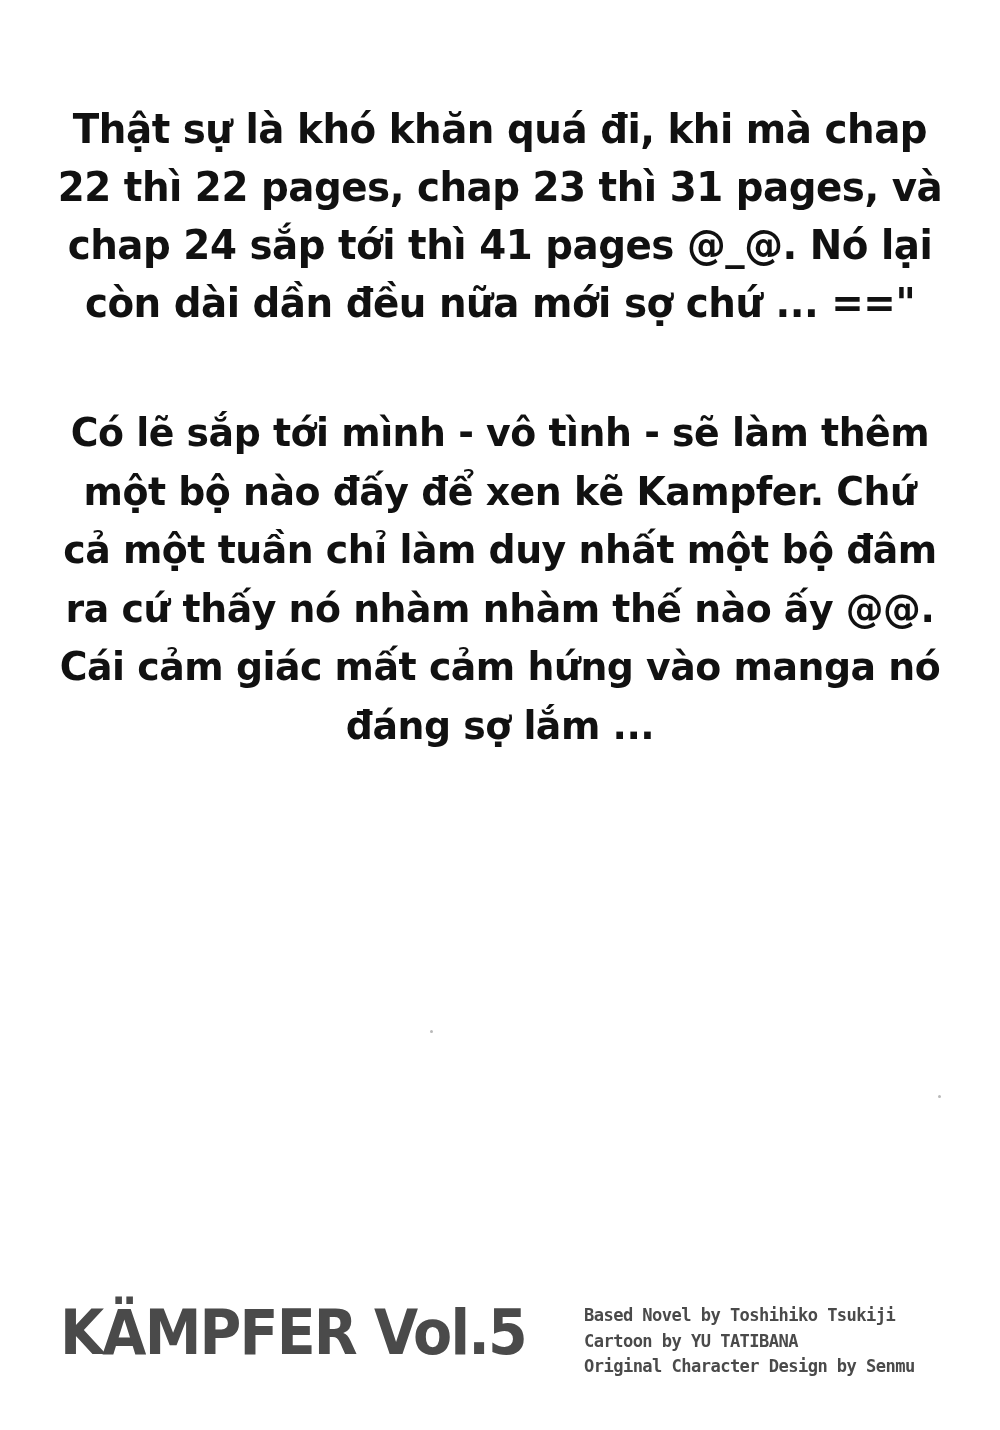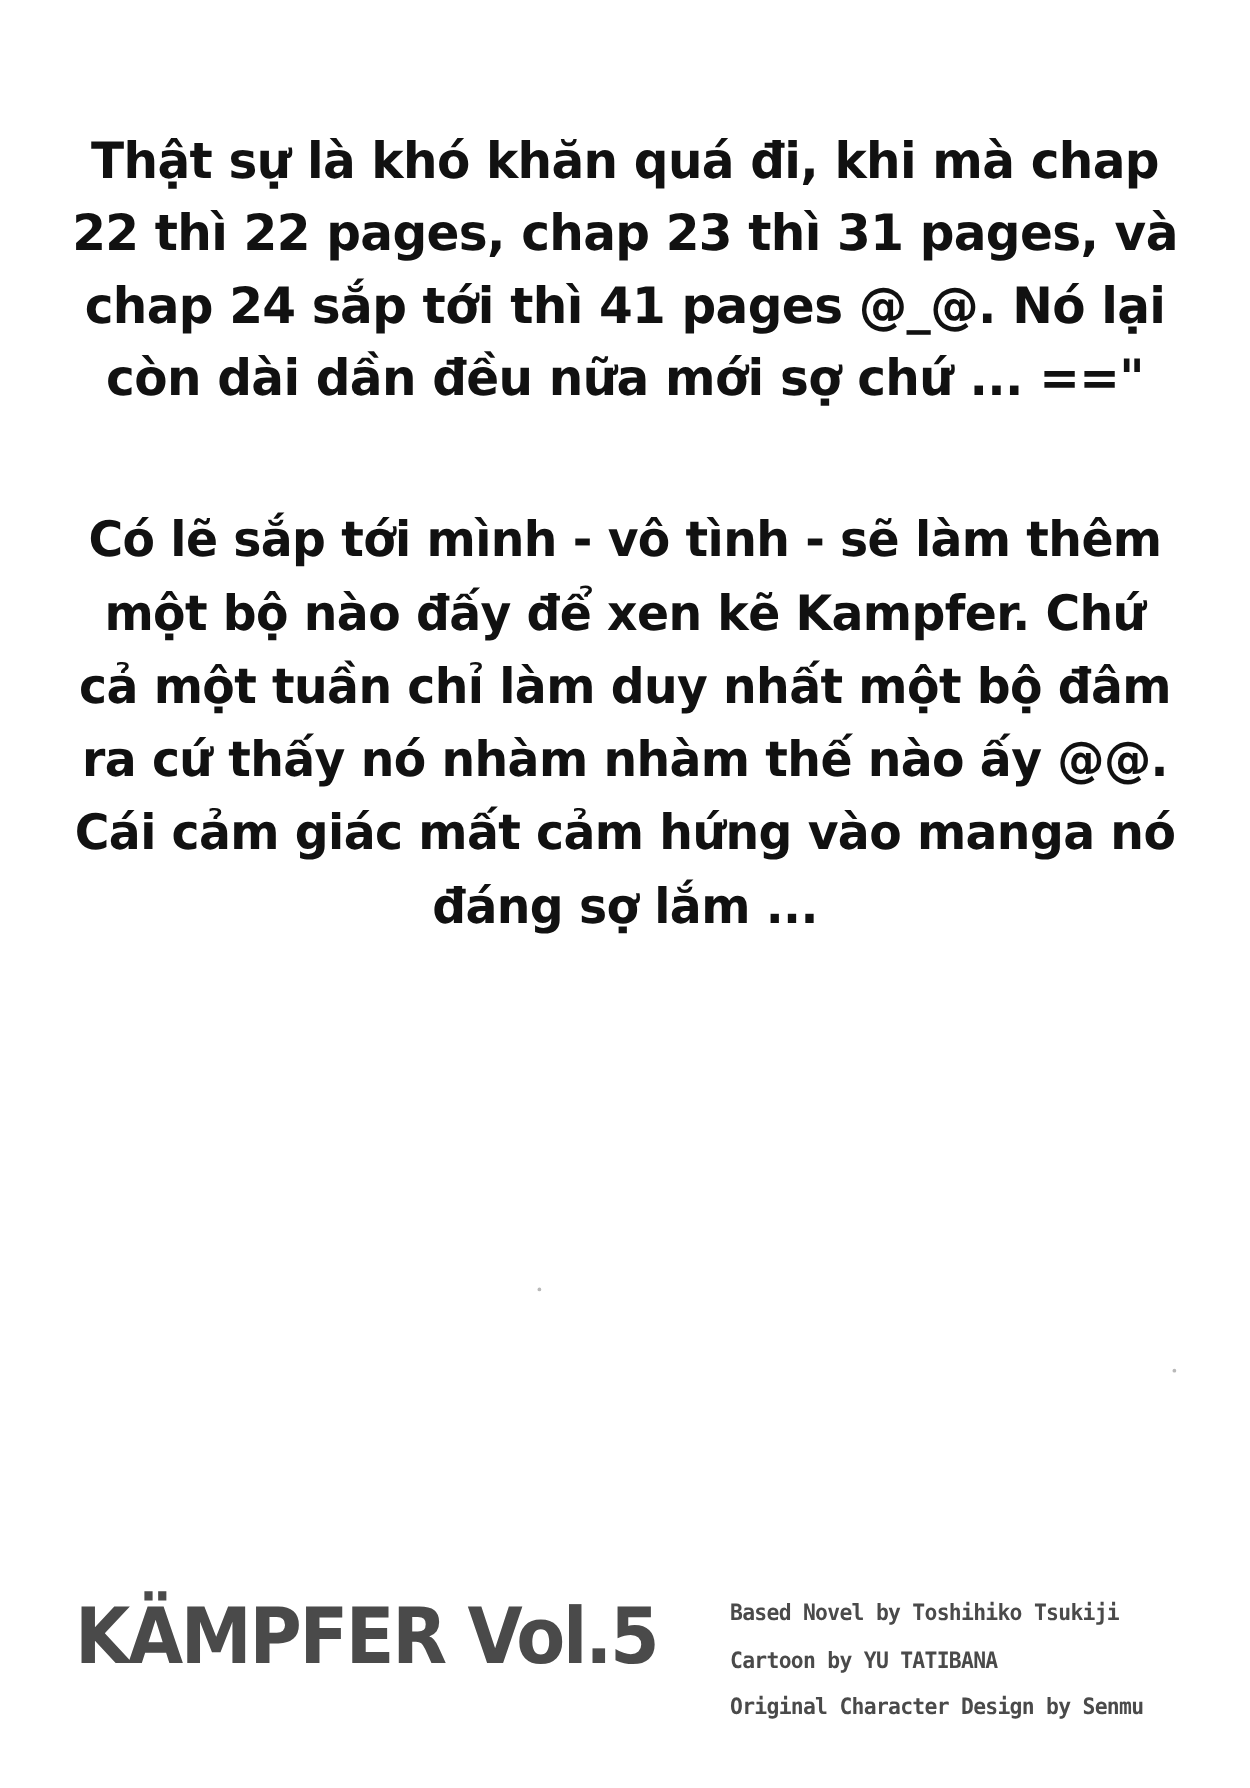--- a/index.html
+++ b/index.html
@@ -75,21 +75,21 @@
     color: #4a4a4a;
     transform: scaleX(0.92);
     transform-origin: left bottom;
     white-space: nowrap;
   }
 
   .credits {
     display: flex;
     flex-direction: column;
     justify-content: flex-end;
-    gap: 16px;
+    gap: 4px;
     padding-bottom: 6px;
   }
 
   .credit-line {
     font-family: "DejaVu Sans Mono", monospace;
     font-weight: bold;
     font-size: 18px;
     line-height: 1.18;
     color: #4a4a4a;
     letter-spacing: -0.6px;

